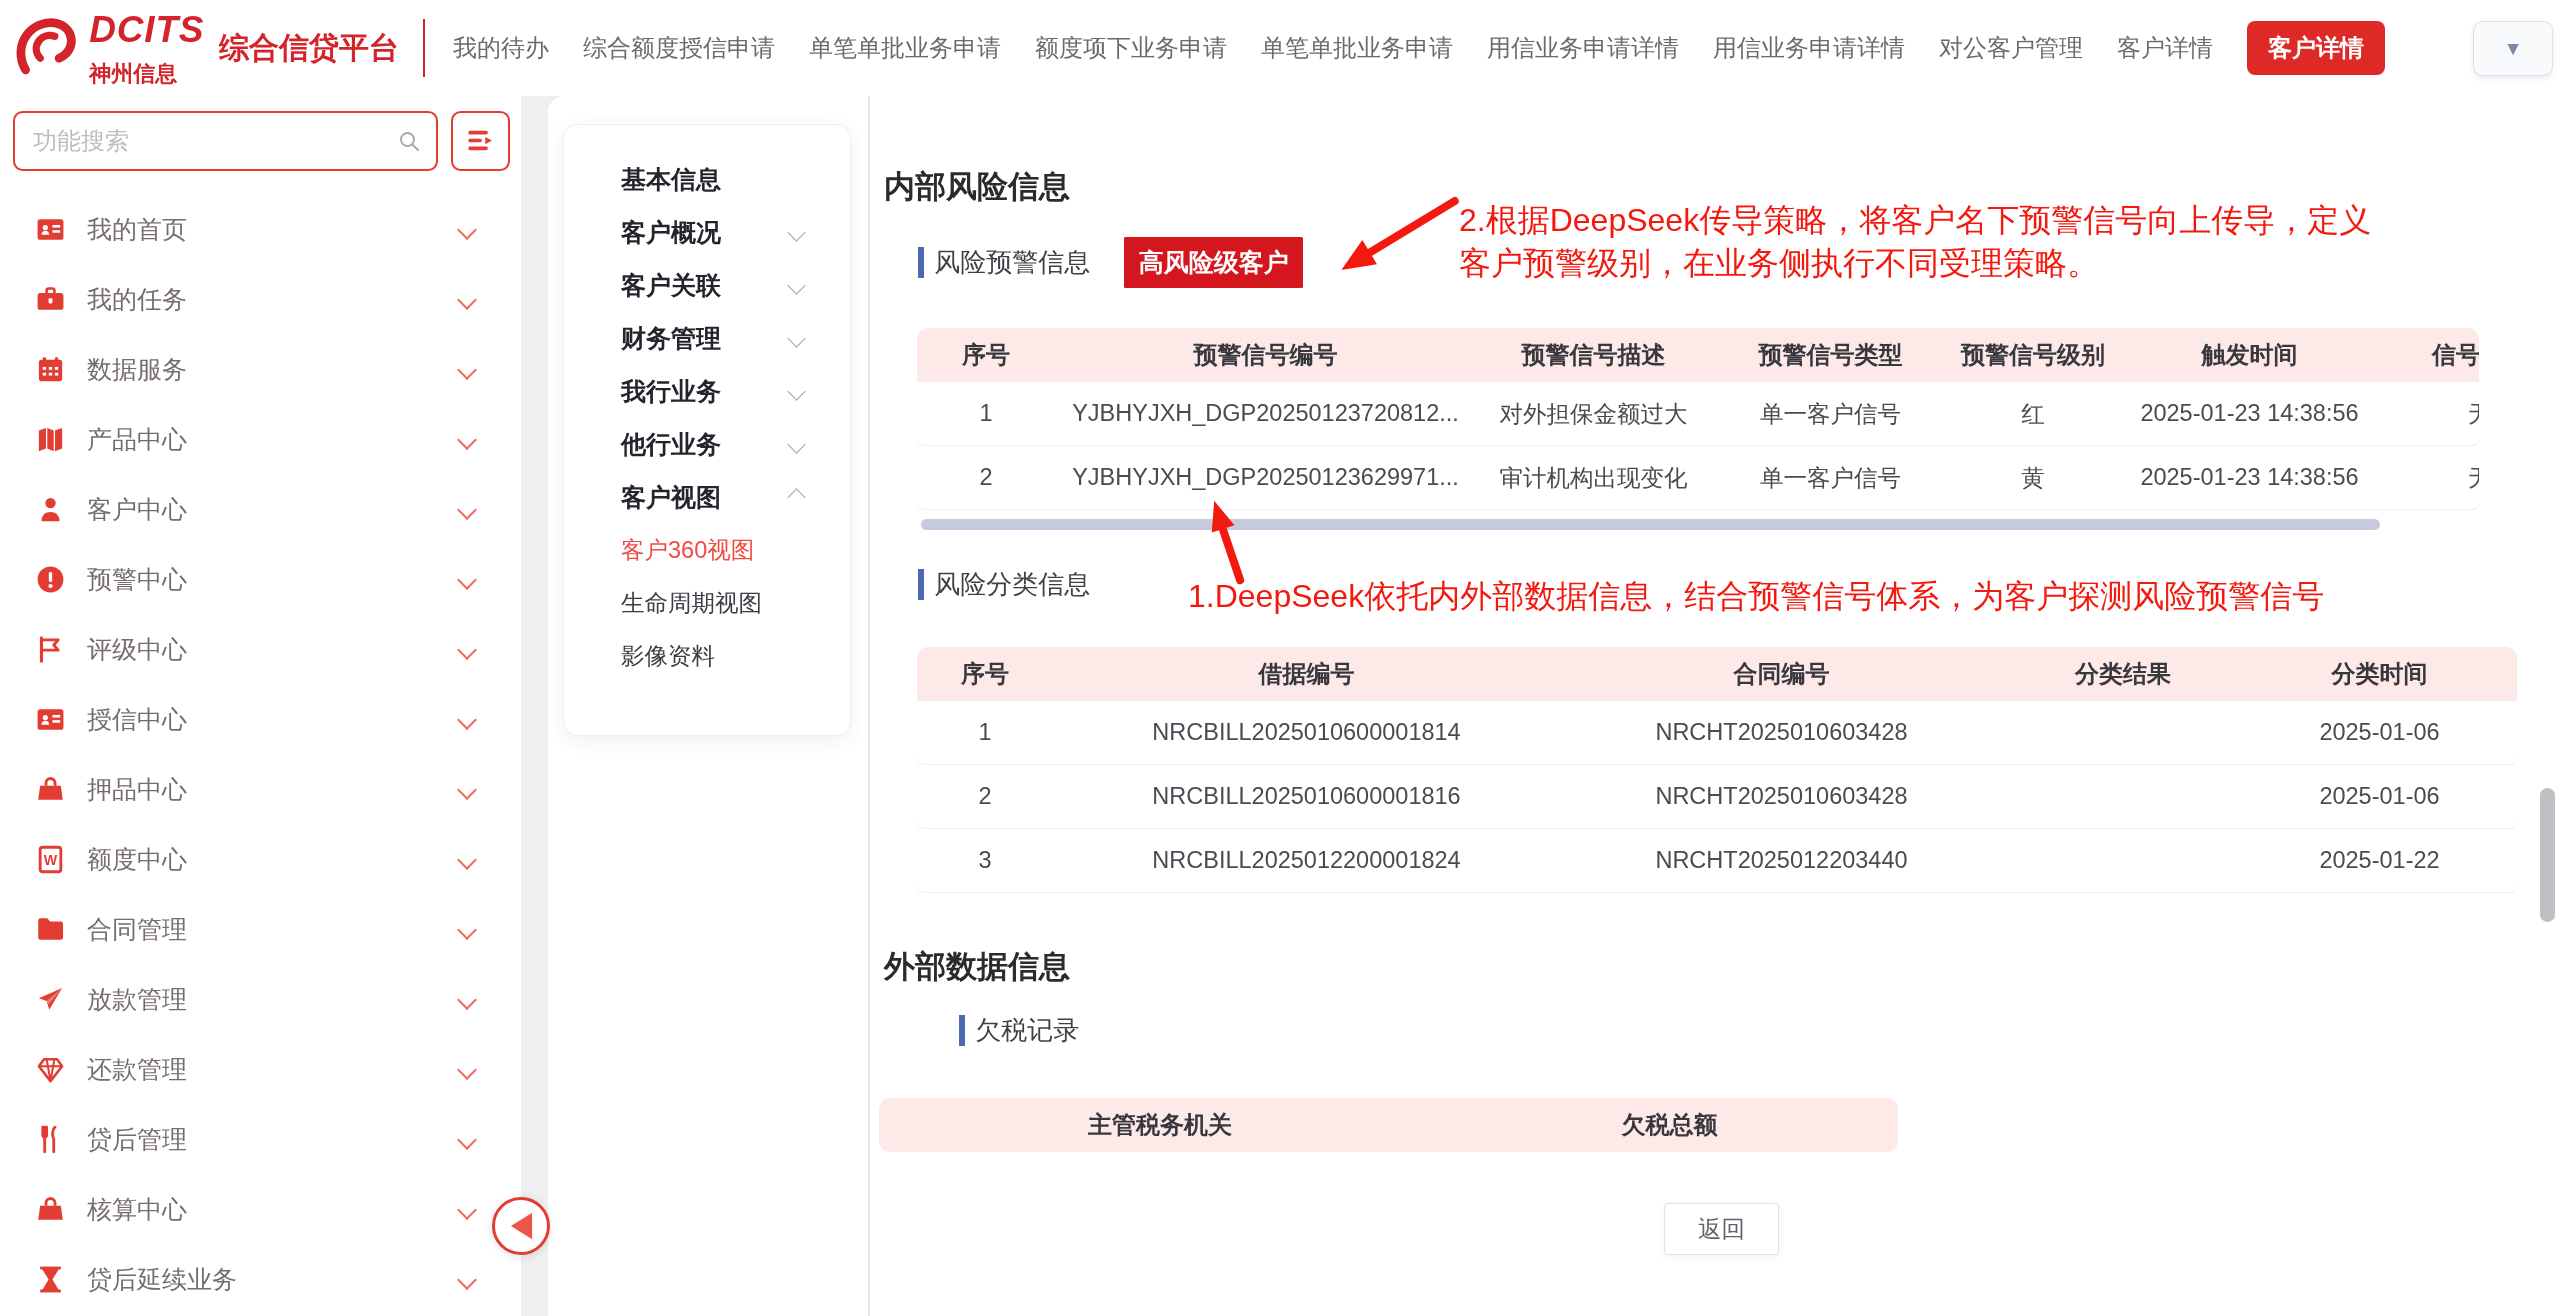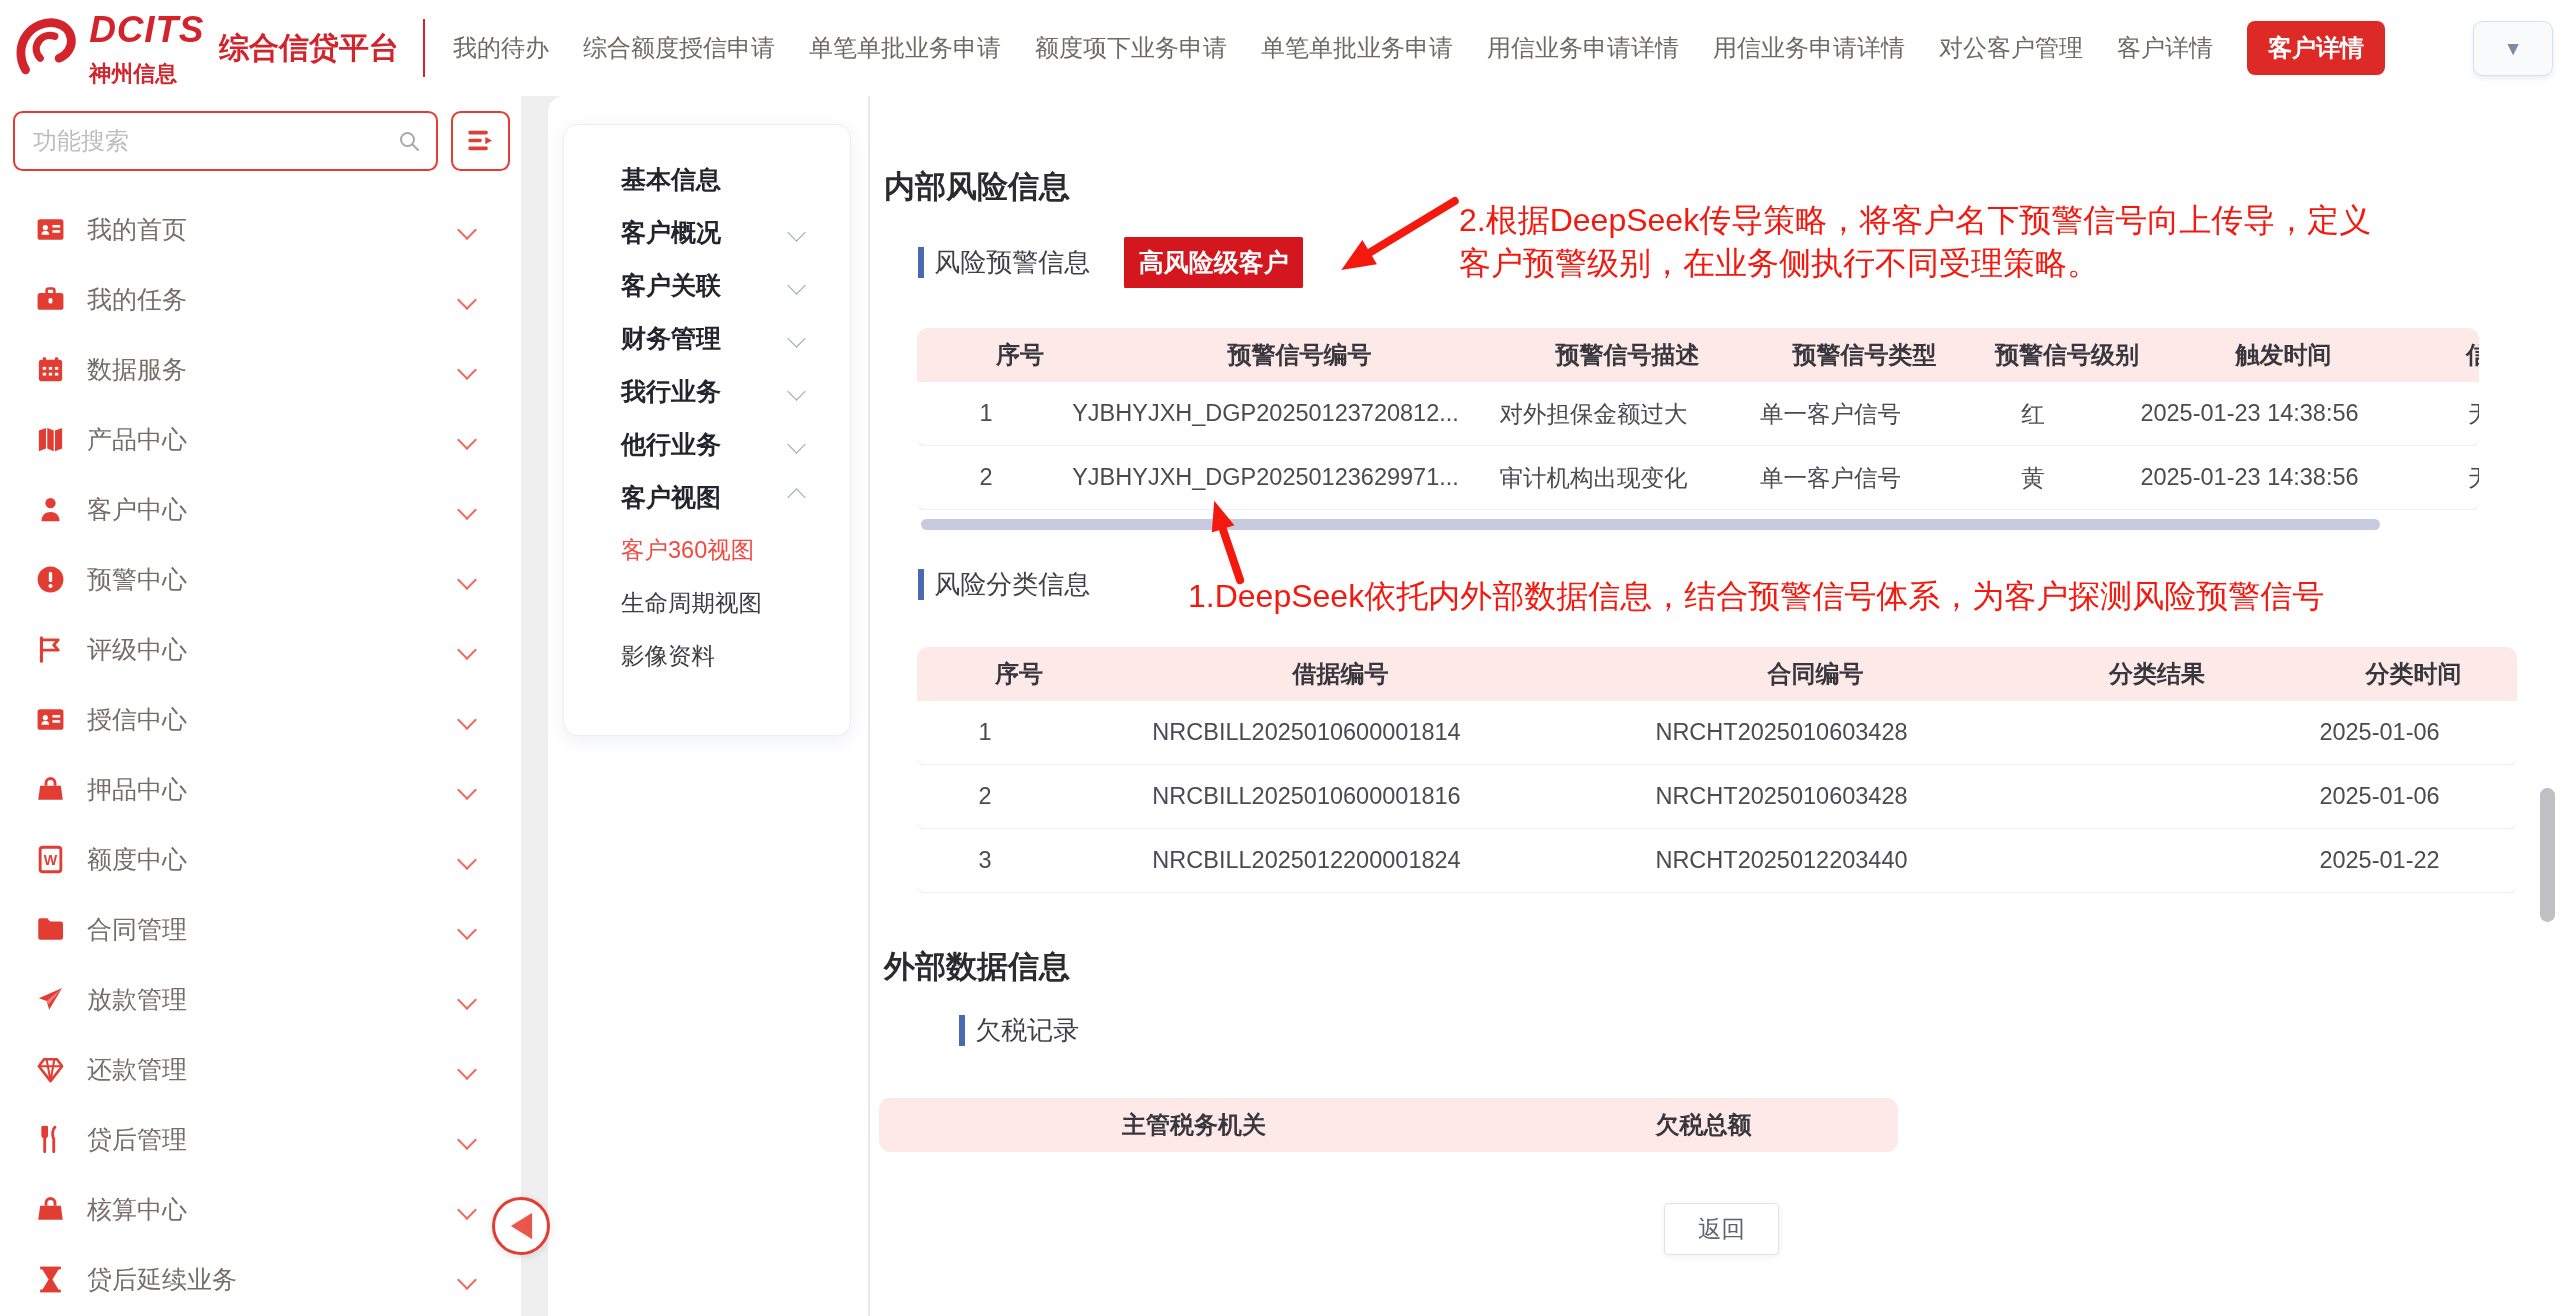--- a/index.html
+++ b/index.html
@@ -55,21 +55,21 @@
   
   .h1{position:absolute;font-size:31px;font-weight:bold;color:#2b2b2e;white-space:nowrap;}
   .sectionrow{position:absolute;display:flex;align-items:center;}
   .bluebar{width:5.7px;height:31px;background:#4a69b0;flex:none;}
   .seclabel{font-size:26px;color:#3f3f46;margin-left:10.5px;white-space:nowrap;}
   .risk-badge{margin-left:34px;background:#d4161f;color:#fff;font-size:25px;font-weight:bold;padding:9px 14.6px;border-radius:1.6px;white-space:nowrap;}
   .annotation{position:absolute;color:#f3190e;font-size:32px;font-weight:500;line-height:43px;white-space:nowrap;}
   .arrow-svg{position:absolute;overflow:visible;}
   
   .table{position:absolute;overflow:hidden;}
-  .thead{display:flex;background:#fdeae8;border-radius:11.3px 11.3px 0 0;height:54px;align-items:center;padding-left:34px;}
+  .thead{display:flex;background:#fdeae8;border-radius:11.3px 11.3px 0 0;height:54px;align-items:center;}
   .thead .c{font-size:24px;font-weight:bold;color:#37373d;text-align:center;flex:none;white-space:nowrap;}
   .trow{display:flex;height:63px;align-items:center;background:#fff;border-bottom:1.6px solid #eef0f6;border-radius:0 0 8px 8px;box-shadow:0 0.8px 0 rgba(180,185,205,.18);}
   .trow .c{font-size:23.5px;color:#4a4a52;text-align:center;flex:none;white-space:nowrap;overflow:hidden;}
   .t1 .c0{width:138px}.t1 .c1{width:421px}.t1 .c2{width:235px}.t1 .c3{width:239px}.t1 .c4{width:166px}.t1 .c5{width:267px}.t1 .c6{width:194px}
   .t2 .c0{width:136px}.t2 .c1{width:507px}.t2 .c2{width:443px}.t2 .c3{width:240px}.t2 .c4{width:273px}
   .t3 .c0{width:562px}.t3 .c1{width:457px}
   .t3 .thead{border-radius:11.3px;}
   .hscroll{position:absolute;left:921px;top:519px;width:1459px;height:10.5px;background:#c7cade;border-radius:5.7px;}
   .vscroll{position:absolute;left:2540px;top:788px;width:14.6px;height:134px;background:#bfbfc4;border-radius:7.3px;}
   .back-btn{position:absolute;left:1664px;top:1203px;width:113px;height:50px;background:#fff;border:1.6px solid #dfe3ea;border-radius:4px;box-shadow:0 1.6px 6.5px rgba(0,0,0,.06);font-size:23.5px;color:#5f646c;display:flex;align-items:center;justify-content:center;cursor:pointer;}

